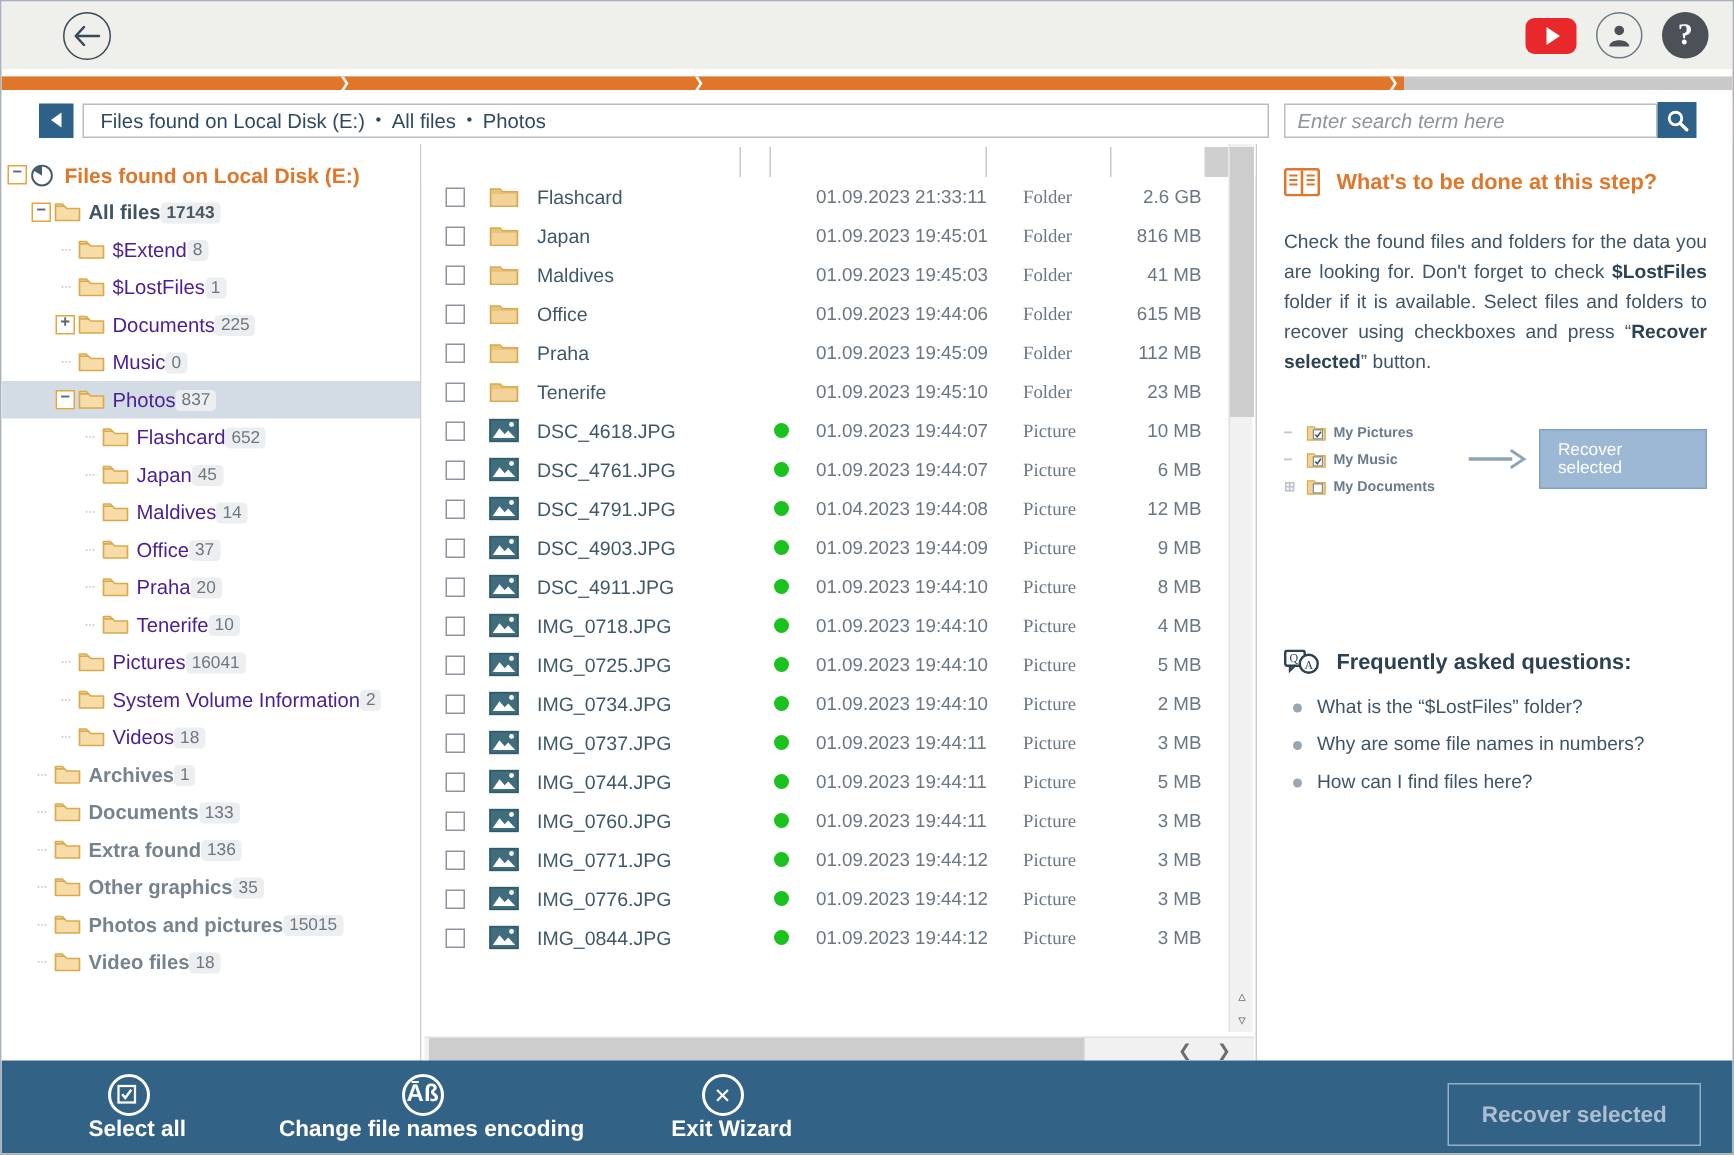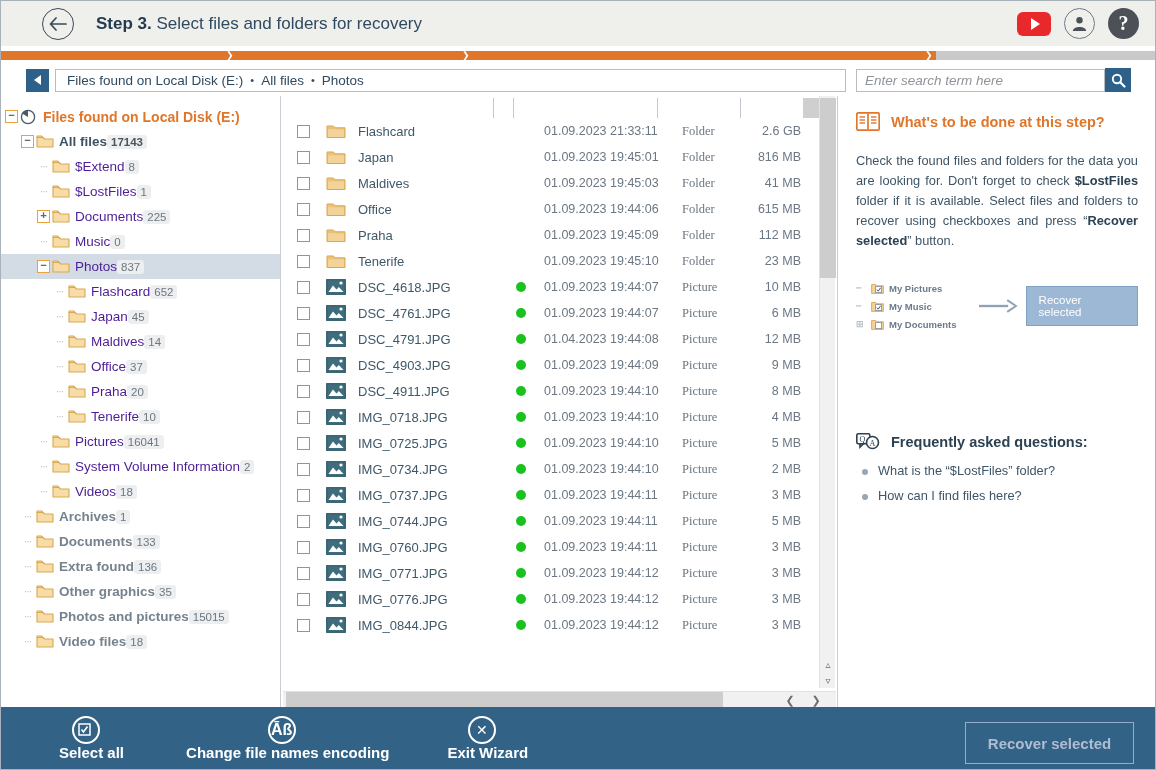--- a/index.html
+++ b/index.html
@@ -240,24 +240,20 @@
 </head>
 <body>
 
 <div class="app">
 
   <div class="header">
     <div class="back-btn">
       <svg width="18" height="14" viewBox="0 0 18 14">
         <path d="M7 1 L1.5 7 L7 13 M1.5 7 H17" stroke="#3a4a57" stroke-width="1.7" fill="none" stroke-linecap="round" stroke-linejoin="round"></path>
       </svg>
-    </div>
-    <div class="step-title">
-      <span class="step-num">Step 3.</span>
-      <span>Select files and folders for recovery</span>
     </div>
     <div class="header-icons">
       <div class="yt-icon">
           <div class="tri"></div>
         </div>
       <div class="acct-icon">
         <svg width="17" height="17" viewBox="0 0 17 17">
           <circle cx="8.5" cy="5.3" r="3.2" fill="#4c5057"></circle>
           <path d="M1.8 16 C2.2 10.5 14.8 10.5 15.2 16 Z" fill="#4c5057"></path>
         </svg>
@@ -971,20 +967,24 @@
           <circle cx="16.5" cy="9.5" r="6" stroke="#2c4152" stroke-width="1.6" fill="#fff"></circle>
           <text x="16.5" y="13" font-size="8" text-anchor="middle" fill="#2c4152" font-family="Liberation Serif, serif">A</text>
           <text x="6.5" y="8.5" font-size="8" text-anchor="middle" fill="#2c4152" font-family="Liberation Serif, serif">Q</text>
         </svg>
         <div class="faq-head-title">Frequently asked questions:</div>
       </div>
       <div class="faq-list" id="faq-list">
           <div class="faq-item">
             <span class="faq-bullet"></span>
             <span>What is the “$LostFiles” folder?</span>
+          </div>
+          <div class="faq-item">
+            <span class="faq-bullet"></span>
+            <span>Why are some file names in numbers?</span>
           </div>
           <div class="faq-item">
             <span class="faq-bullet"></span>
             <span>How can I find files here?</span>
           </div>
         </div>
     </div>
   </div>
 
   <div class="bottom">

